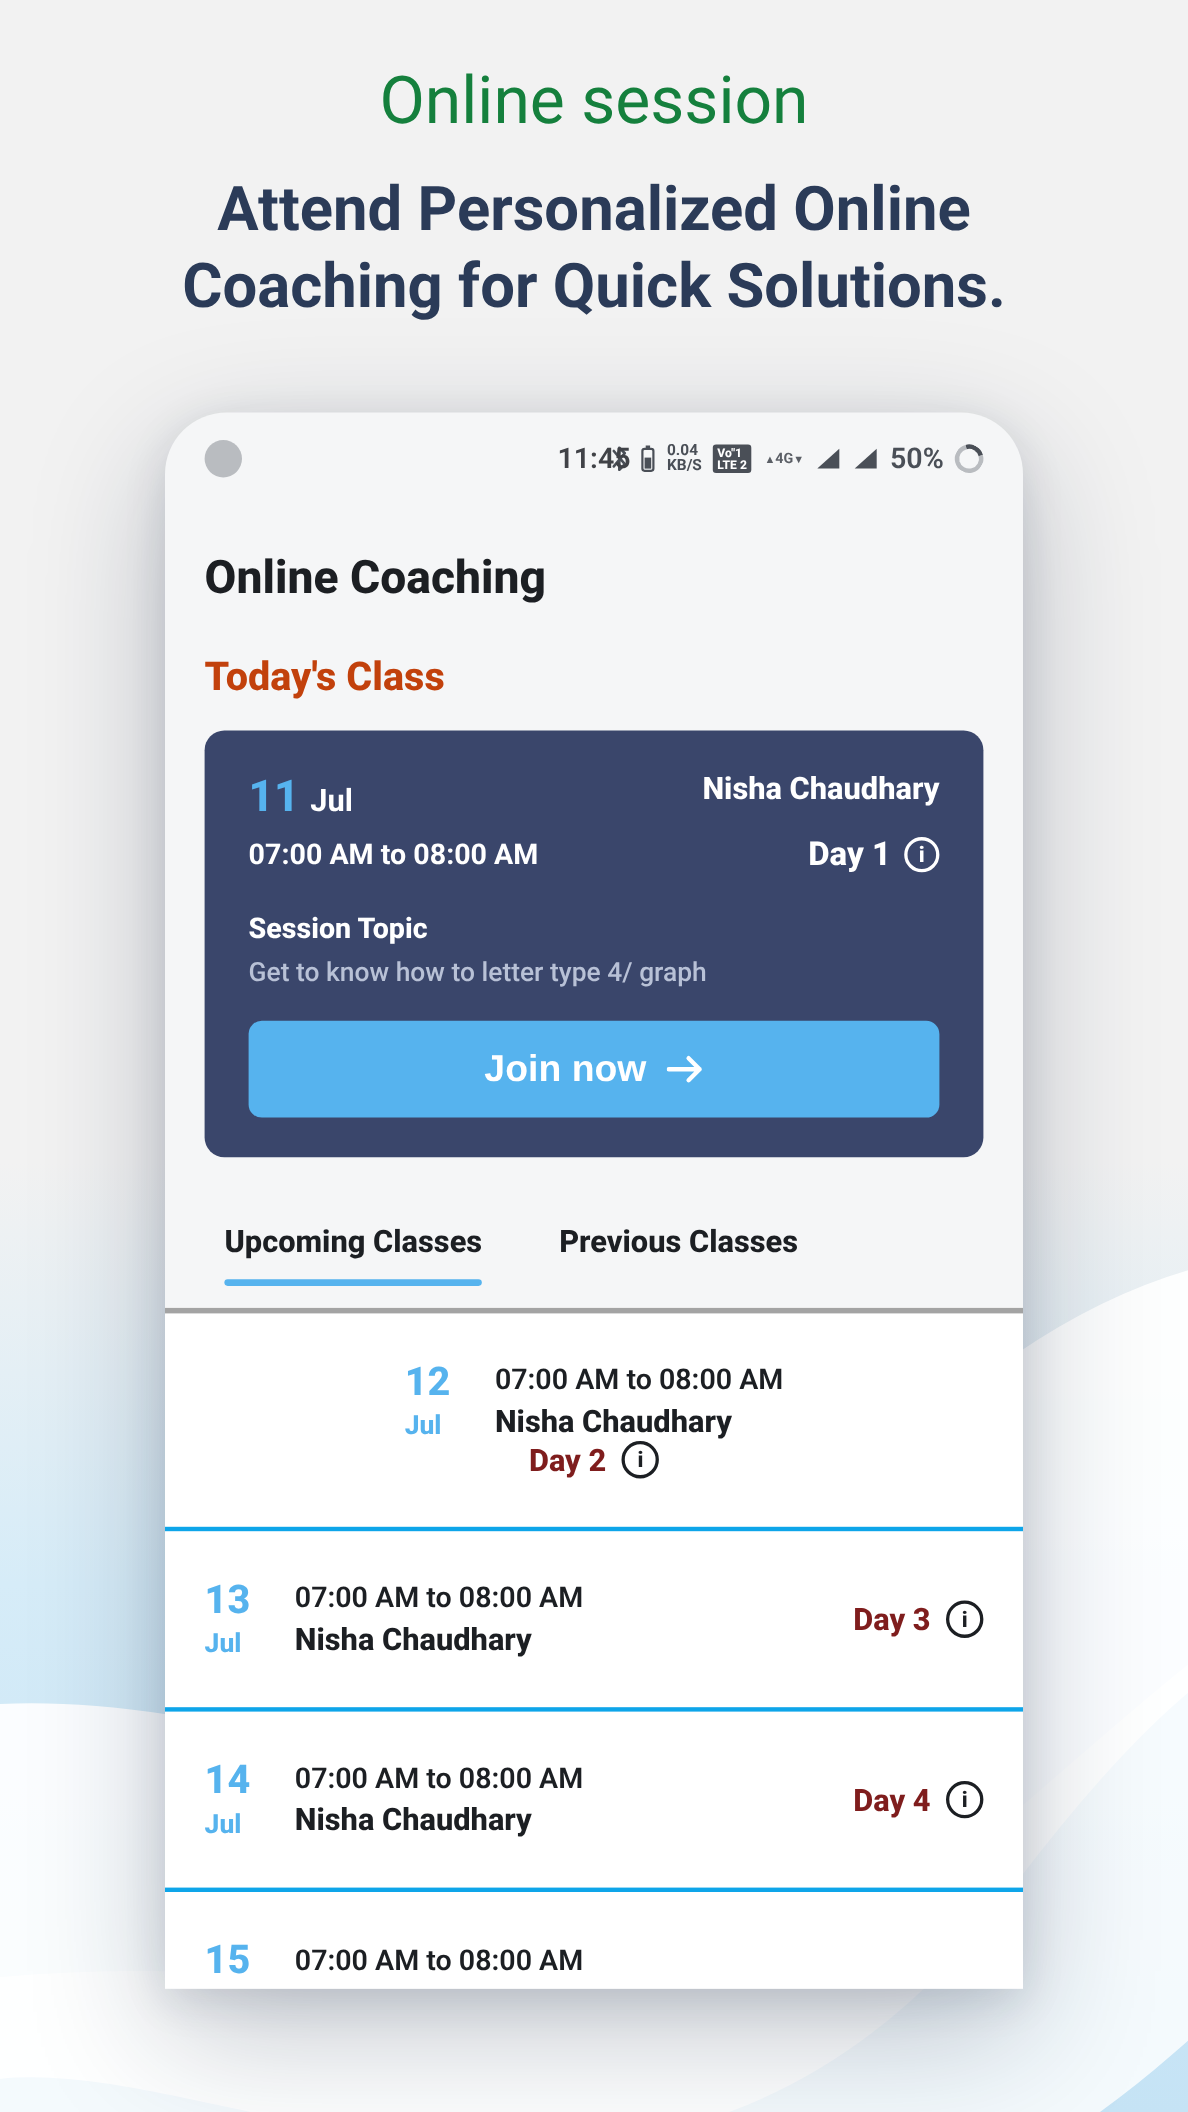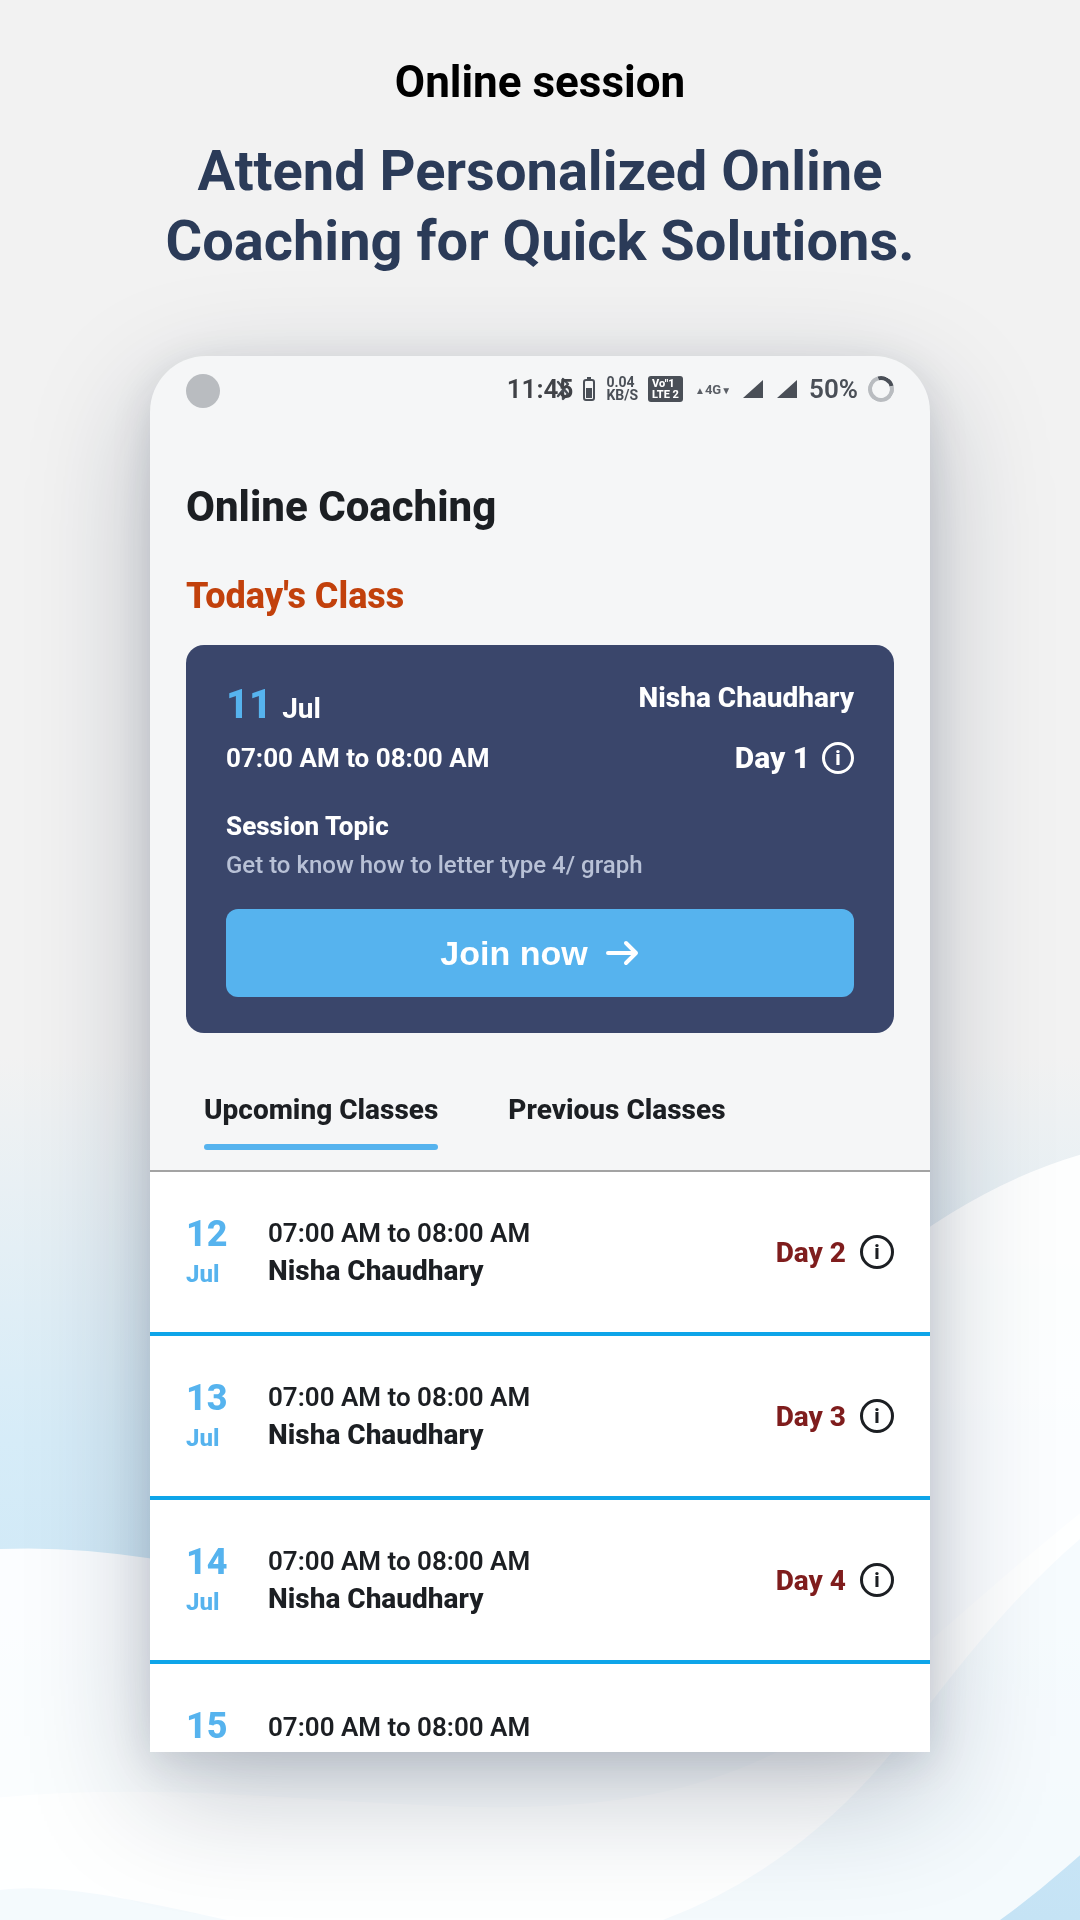--- a/index.html
+++ b/index.html
@@ -29,23 +29,23 @@
   }
   .bg-swirl svg { width: 100%; height: 100%; }
 
   .header {
     position: relative;
     z-index: 5;
     text-align: center;
     padding: 56px 80px 20px 80px;
   }
   .header-title {
-    font-size: 44px;
-    font-weight: 700;
-    color: #000000;
+    font-size: 60px;
+    font-weight: 400;
+    color: #15803d;
     margin-bottom: 28px;
   }
   .header-subtitle {
     font-size: 56px;
     font-weight: 700;
     color: #2b3b58;
     line-height: 1.25;
   }
 
   .phone {
@@ -54,21 +54,21 @@
     width: 780px;
     margin: 60px auto 0 auto;
     background: #f5f6f7;
     border-radius: 56px 56px 0 0;
     box-shadow: 0 40px 120px rgba(20,30,60,0.25), 0 10px 40px rgba(20,30,60,0.12);
     overflow: hidden;
   }
 
   .statusbar {
     display: flex;
-    align-items: flex-start;
+    align-items: center;
     padding: 18px 36px 10px 36px;
     height: 76px;
     gap: 16px;
     color: #4a4f57;
   }
   .statusbar .camera {
     width: 34px; height: 34px; border-radius: 50%; background: #b9bcc0;
   }
   .statusbar .spacer { flex: 1; }
   .statusbar .time {
@@ -155,21 +155,21 @@
 
   .list { margin-top: 26px; }
   .row {
     display: flex; align-items: center; justify-content: space-between;
     padding: 44px 10px;
     border-top: 4px solid #0ea5e9;
     background: #fff;
     margin-left: -36px; margin-right: -36px;
     padding-left: 36px; padding-right: 36px;
   }
-  .row:first-child { border-top: 2px solid #a3a3a3; }
+  .row:first-child { border-top: 5px solid #a3a3a3; flex-direction: column; }
   .row-left { display: flex; align-items: center; gap: 26px; }
   .row-date { display: flex; flex-direction: column; align-items: flex-start; min-width: 56px; }
   .row-date .dnum { font-size: 36px; font-weight: 800; color: #56b3ee; line-height: 1; }
   .row-date .dmon { font-size: 24px; font-weight: 800; color: #56b3ee; margin-top: 8px; }
   .row-info .row-time { font-size: 26px; font-weight: 600; color: #1c1f23; }
   .row-info .row-instr { font-size: 28px; font-weight: 800; color: #1c1f23; margin-top: 6px; }
   .row-right { display: flex; align-items: center; gap: 14px; }
   .row-day { font-size: 28px; font-weight: 800; color: #7f1d1d; }
   .info-circle-dark {
     width: 34px; height: 34px; border-radius: 50%; border: 3px solid #1c1f23;

